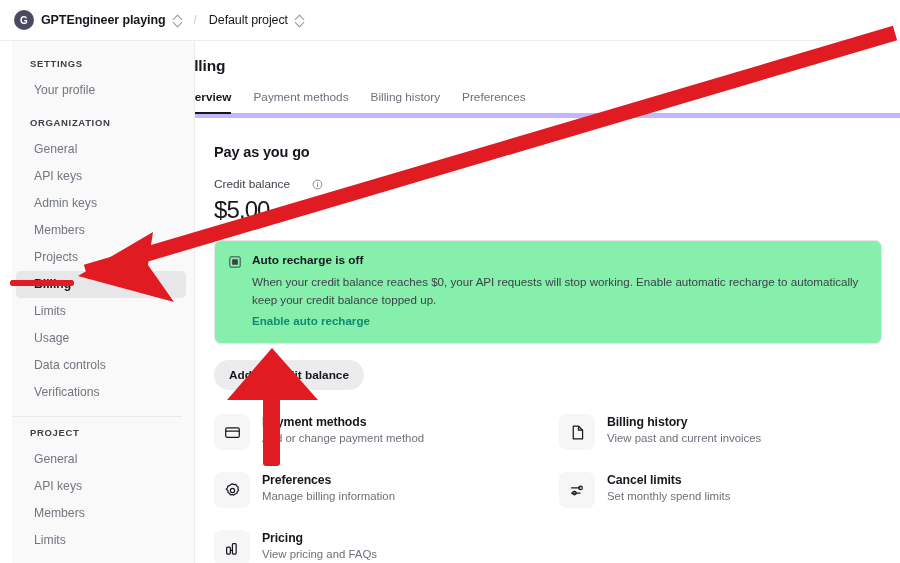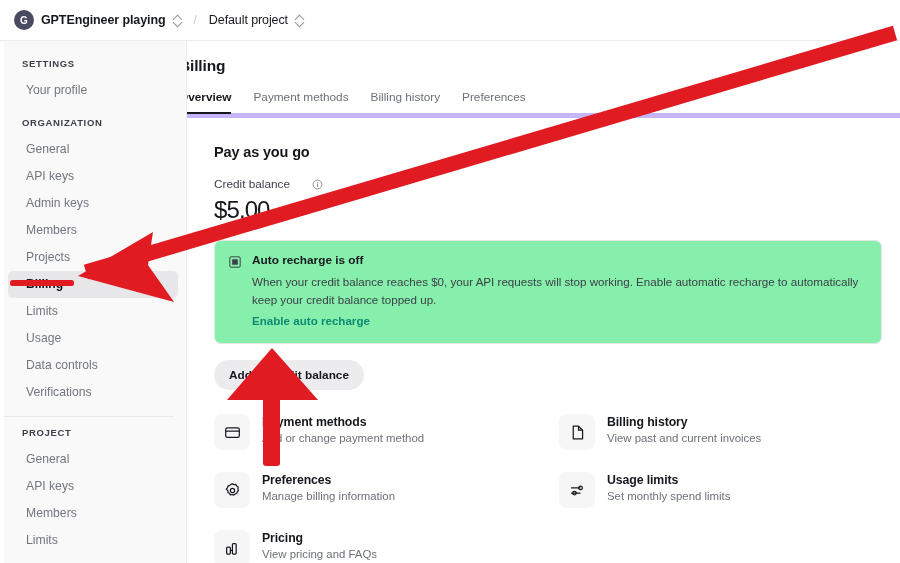--- a/index.html
+++ b/index.html
@@ -99,21 +99,21 @@
     display: flex;
     align-items: center;
     justify-content: center;
     cursor: pointer;
     margin-left: 2px;
   }
 
   
   #sidebar {
     position: absolute;
-    top: 41px; left: 4px;
+    top: 41px; left: 12px;
     width: 183px;
     height: 522px;
     background: #f9f9f9;
     border-right: 1px solid #ececec;
     padding-top: 13px;
     z-index: 3;
   }
   .side-head {
     font-size: 9.5px;
     font-weight: 700;
@@ -447,21 +447,21 @@
 
       <div class="card">
         <div class="card-ico">
           <svg width="17" height="17" viewBox="0 0 20 20" fill="none">
             <path d="M3 7h10M3 13h10" stroke="#16181d" stroke-width="1.45" stroke-linecap="round"></path>
             <circle cx="13.6" cy="7" r="2.1" stroke="#16181d" stroke-width="1.45"></circle>
             <circle cx="6.4" cy="13" r="2.1" stroke="#16181d" stroke-width="1.45"></circle>
           </svg>
         </div>
         <div class="card-txt">
-          <div class="card-title">Usage limits</div>
+          <div class="card-title">Cancel limits</div>
           <div class="card-sub">Set monthly spend limits</div>
         </div>
       </div>
 
       <div class="card">
         <div class="card-ico">
           <svg width="17" height="17" viewBox="0 0 20 20" fill="none">
             <rect x="3.1" y="8.3" width="4.4" height="8.2" rx="1.1" stroke="#16181d" stroke-width="1.45"></rect>
             <rect x="9.9" y="4.2" width="4.4" height="12.3" rx="1.1" stroke="#16181d" stroke-width="1.45"></rect>
             <path d="M7.5 12.2h2.4" stroke="#16181d" stroke-width="1.45"></path>

